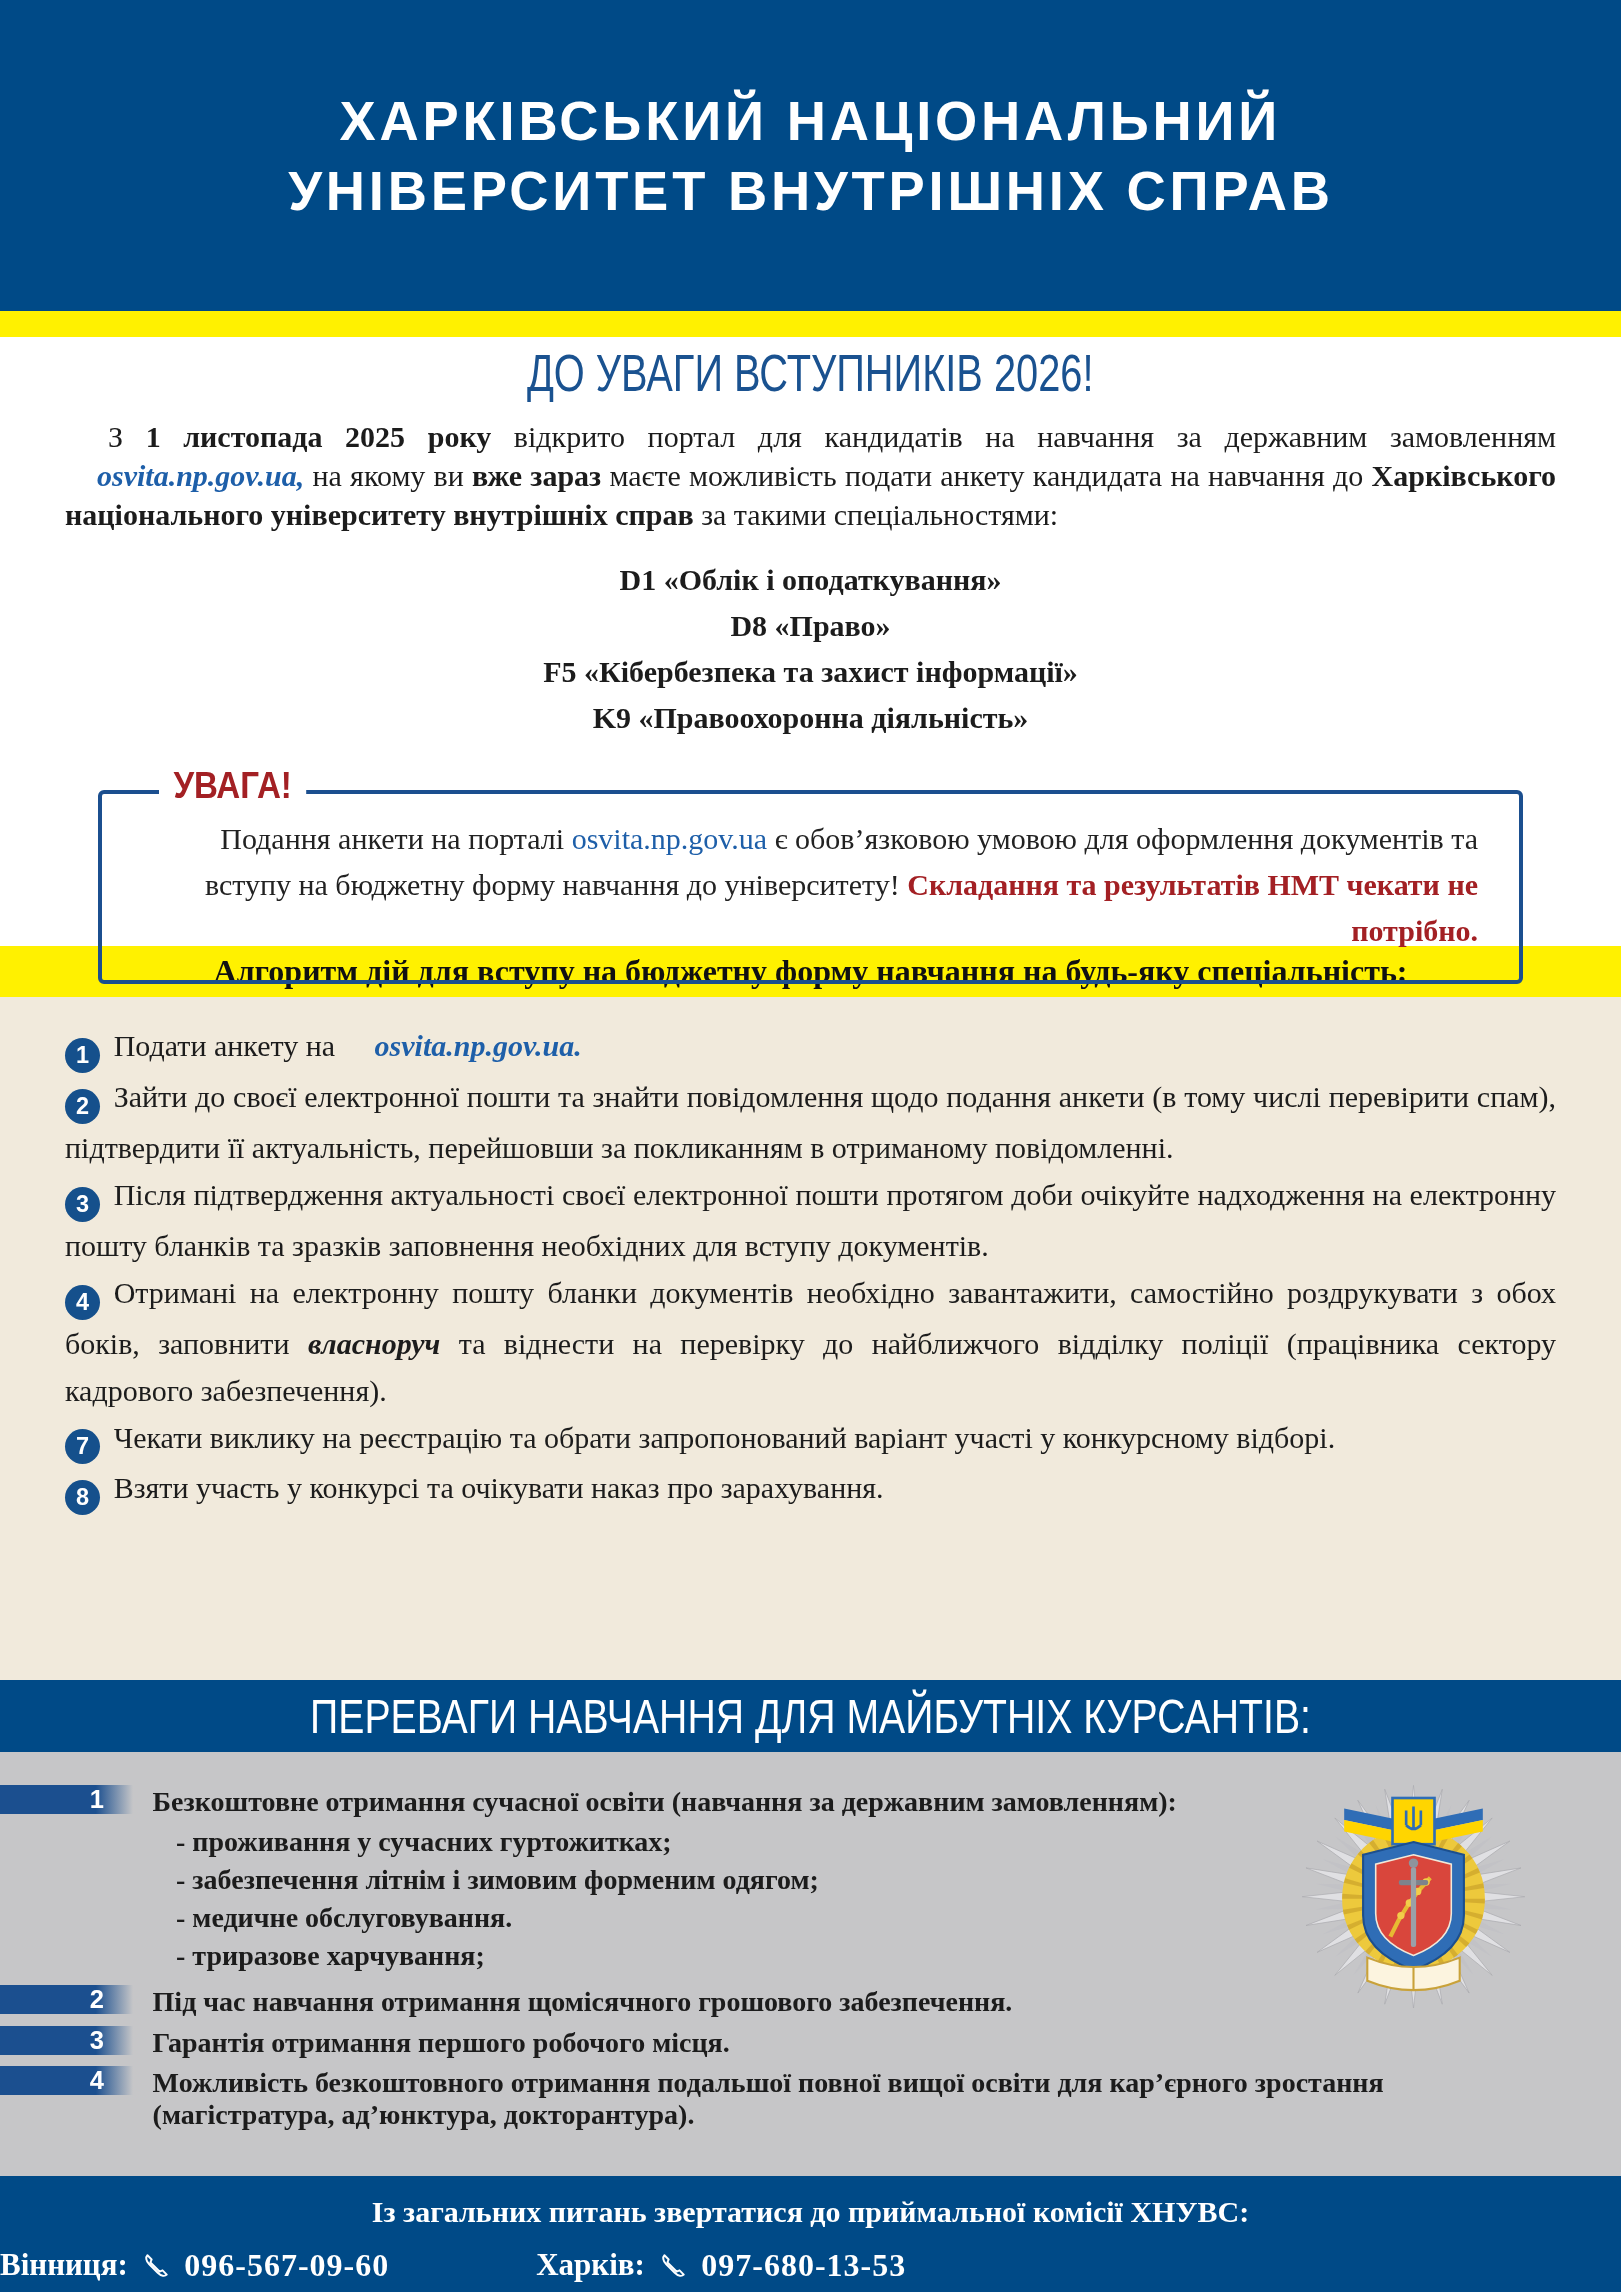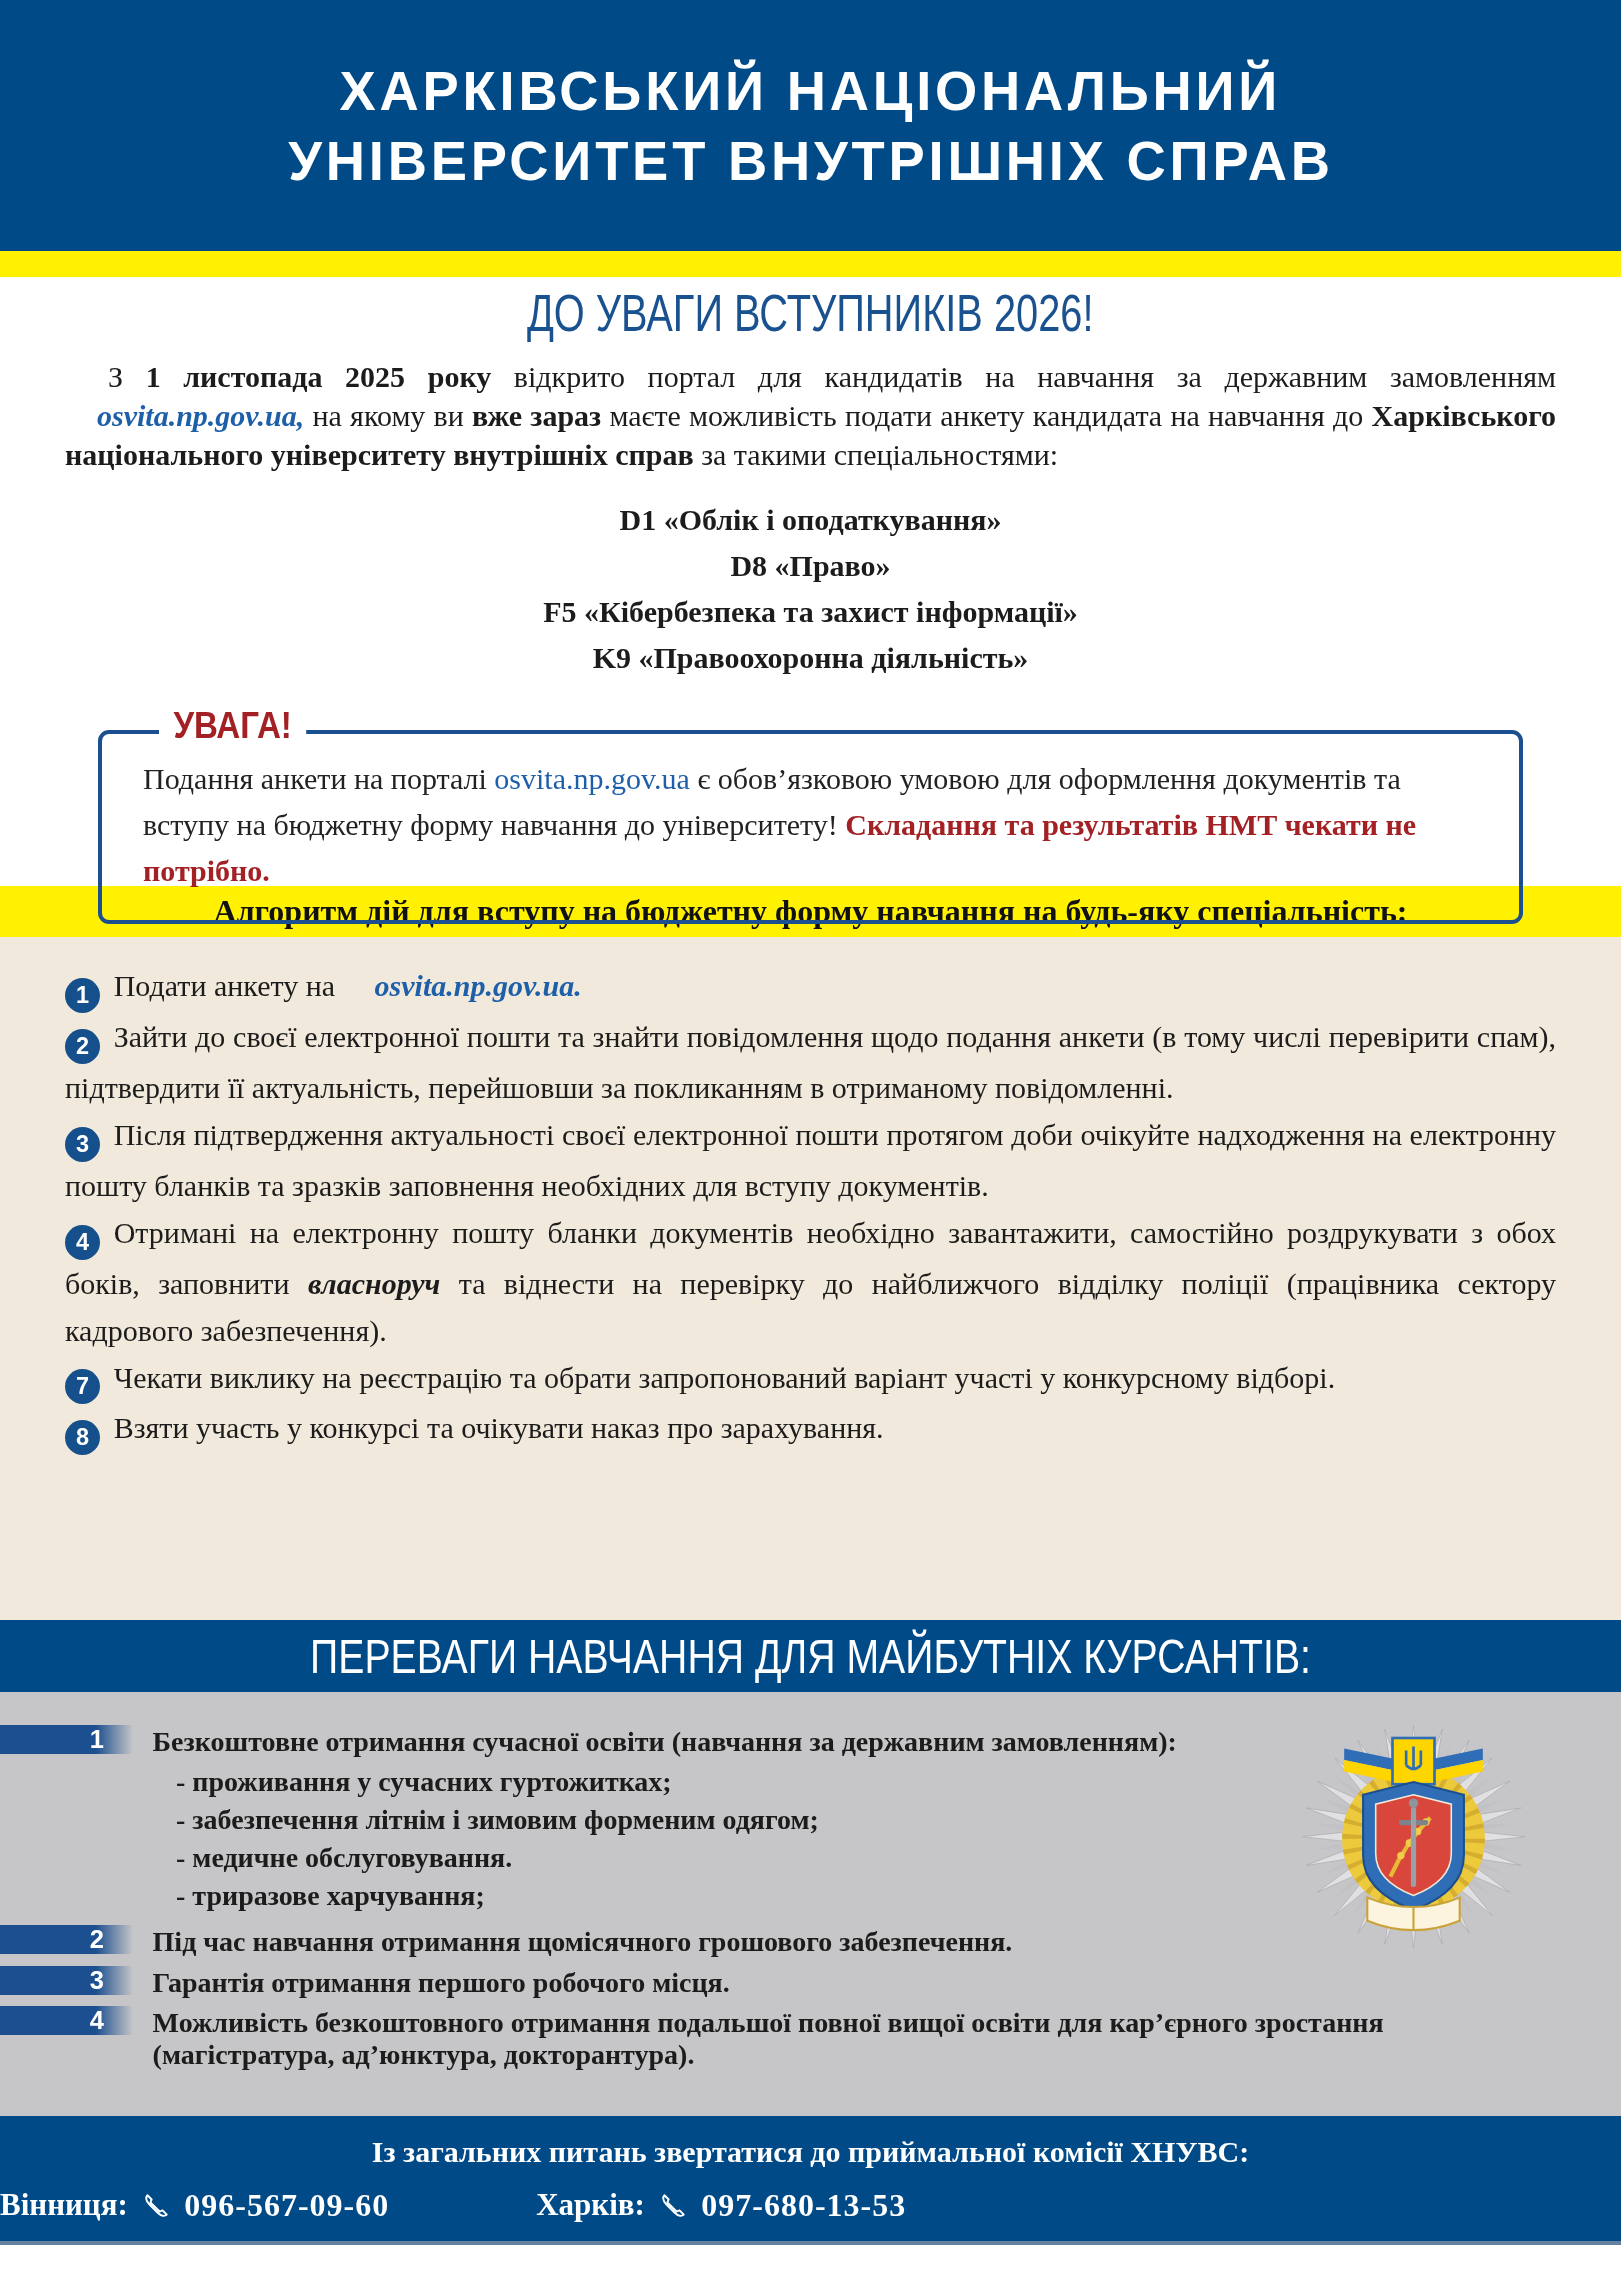--- a/index.html
+++ b/index.html
@@ -3,21 +3,21 @@
 <meta charset="utf-8">
 <style>
   * { margin:0; padding:0; box-sizing:border-box; }
   body { background:#888; }
   .page{
     width:1621px; height:2293px; margin:0 auto; background:#ffffff;
     font-family:"Liberation Serif", serif; color:#1c1c1c; position:relative; overflow:hidden;
   }
   
   .header{
-    height:251px; background:#004A87; display:flex; flex-direction:column;
+    height:311px; background:#004A87; display:flex; flex-direction:column;
     align-items:center; justify-content:center; gap:1px;
   }
   .header .h-line{
     color:#ffffff; font-family:"Liberation Sans", sans-serif; font-weight:bold;
     font-size:56px; letter-spacing:3.9px; line-height:69px; white-space:nowrap;
     display:inline-block; transform:scaleX(.97);
   }
   .stripe{ height:25.5px; background:#FFF100; }
   
   .white{ height:609px; padding-top:3.9px; }
@@ -31,22 +31,22 @@
     text-indent:43px;
   }
   .intro b{ font-weight:bold; }
   .link-bi{ color:#1E5FA9; font-weight:bold; font-style:italic; text-decoration:none;margin-left:32px; }
   .link-plain{ color:#1E5FA9; text-decoration:none; }
   .specs{ margin-top:23.5px; text-align:center; font-weight:bold; font-size:30px; }
   .specs div{ line-height:46px; }
   
   .att-wrap{ margin:49px 98px 0; position:relative; }
   .att-box{
-    border:4.9px solid #1B4F8F; border-radius:11px; padding:21.6px 41px 25.5px;
-    text-align:left; font-size:30px; line-height:46px; color:#222;
+    border:4.9px solid #1B4F8F; border-radius:6px; padding:21.6px 41px 25.5px;
+    text-align:right; font-size:30px; line-height:46px; color:#222;
   }
   .att-label{
     position:absolute; top:-25.5px; left:61px; background:#ffffff; padding:0 15.7px;
     font-family:"Liberation Sans", sans-serif; font-weight:bold; font-size:36px;
     color:#A32024; transform:scaleX(.92); transform-origin:left center;
   }
   .red-b{ color:#A32024; font-weight:bold; }
   
   .algo-band{
     height:51px; background:#FFF100; display:flex; align-items:center; justify-content:center;

